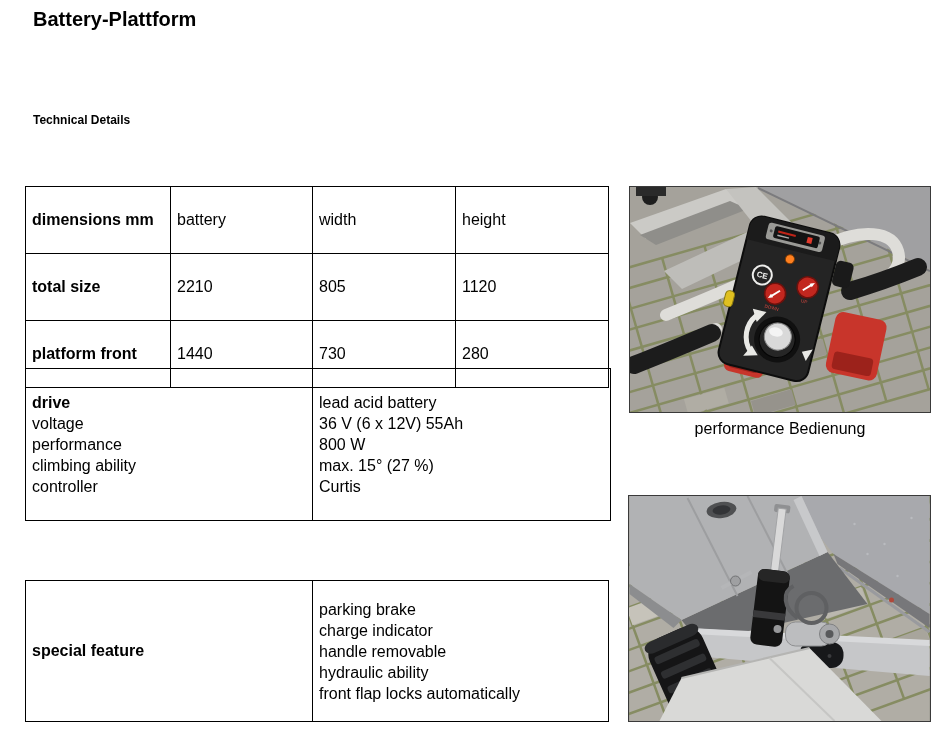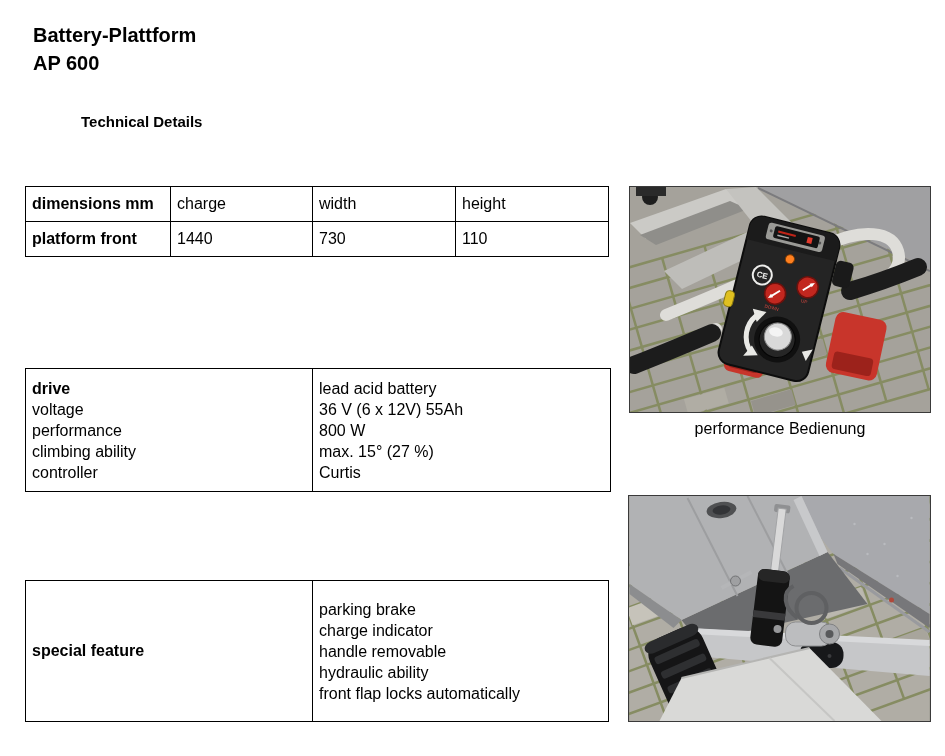--- a/index.html
+++ b/index.html
@@ -1,66 +1,71 @@
 <!DOCTYPE html>
 <html><head>
 <meta charset="utf-8">
 <style>
   html,body{margin:0;padding:0;}
   body{
     width:945px;height:756px;position:relative;background:#ffffff;
     font-family:"Liberation Sans","DejaVu Sans",sans-serif;color:#000;
     overflow:hidden;
   }
-  .title-block{position:absolute;left:33px;top:21px;font-size:20px;font-weight:bold;line-height:28px;}
-  .section-heading{position:absolute;left:33px;top:113px;font-size:15px;font-weight:bold;margin-left:48px;}
+  .title-block{position:absolute;left:33px;top:5px;font-size:20px;font-weight:bold;line-height:28px;}
+  .section-heading{position:absolute;left:33px;top:113px;font-size:12px;font-weight:bold;}
   table{border-collapse:collapse;position:absolute;table-layout:fixed;}
-  td{border:1px solid #000;font-size:16px;vertical-align:middle;padding:0 6px;}
+  td{border:1px solid #000;font-size:16px;vertical-align:middle;padding:16px 6px;}
   .b{font-weight:bold;}
   .t1{left:25px;top:186px;width:583px;}
   .t1 td{height:34px;}
-  .t2{left:25px;top:368px;width:585px;height:124px;padding-left:21px;}
+  .t2{left:25px;top:368px;width:585px;height:153px;padding-left:21px;}
   .t3{left:25px;top:580px;width:583px;height:142px;}
   .t2 td div,.t3 td div{line-height:21px;}
   .t2 td,.t3 td{padding:6px 6px;}
   .figure{position:absolute;border:1px solid #3a3a3a;box-sizing:border-box;background:#9a988f;}
   .fig1{left:629px;top:186px;width:302px;height:227px;}
   .fig2{left:628px;top:495px;width:303px;height:227px;}
   .caption{position:absolute;left:629px;top:420px;width:302px;text-align:center;font-size:16px;}
   svg{display:block;width:100%;height:100%;}
 </style>
 </head>
 <body>
 
 <div class="title-block">
   <div>Battery-Plattform</div>
-  <div>AP 600</div>
 </div>
 
 <div class="section-heading">Technical Details</div>
 
 <table class="t1">
   <colgroup>
       <col style="width:145px">
       <col style="width:142px">
       <col style="width:143px">
       <col style="width:153px">
     </colgroup>
   <tbody>
       <tr>
     <td class="b">dimensions mm</td>
-    <td>charge</td>
+    <td>battery</td>
     <td>width</td>
     <td>height</td>
+  </tr>
+  <tr>
+    <td class="b">total size</td>
+    <td>2210</td>
+    <td>805</td>
+    <td>1120</td>
   </tr>
   <tr>
     <td class="b">platform front</td>
     <td>1440</td>
     <td>730</td>
-    <td>110</td>
+    <td>280</td>
   </tr>
 </tbody>
   </table>
 
 <table class="t2">
   <colgroup>
       <col style="width:287px">
       <col style="width:298px">
     </colgroup>
   <tbody>

